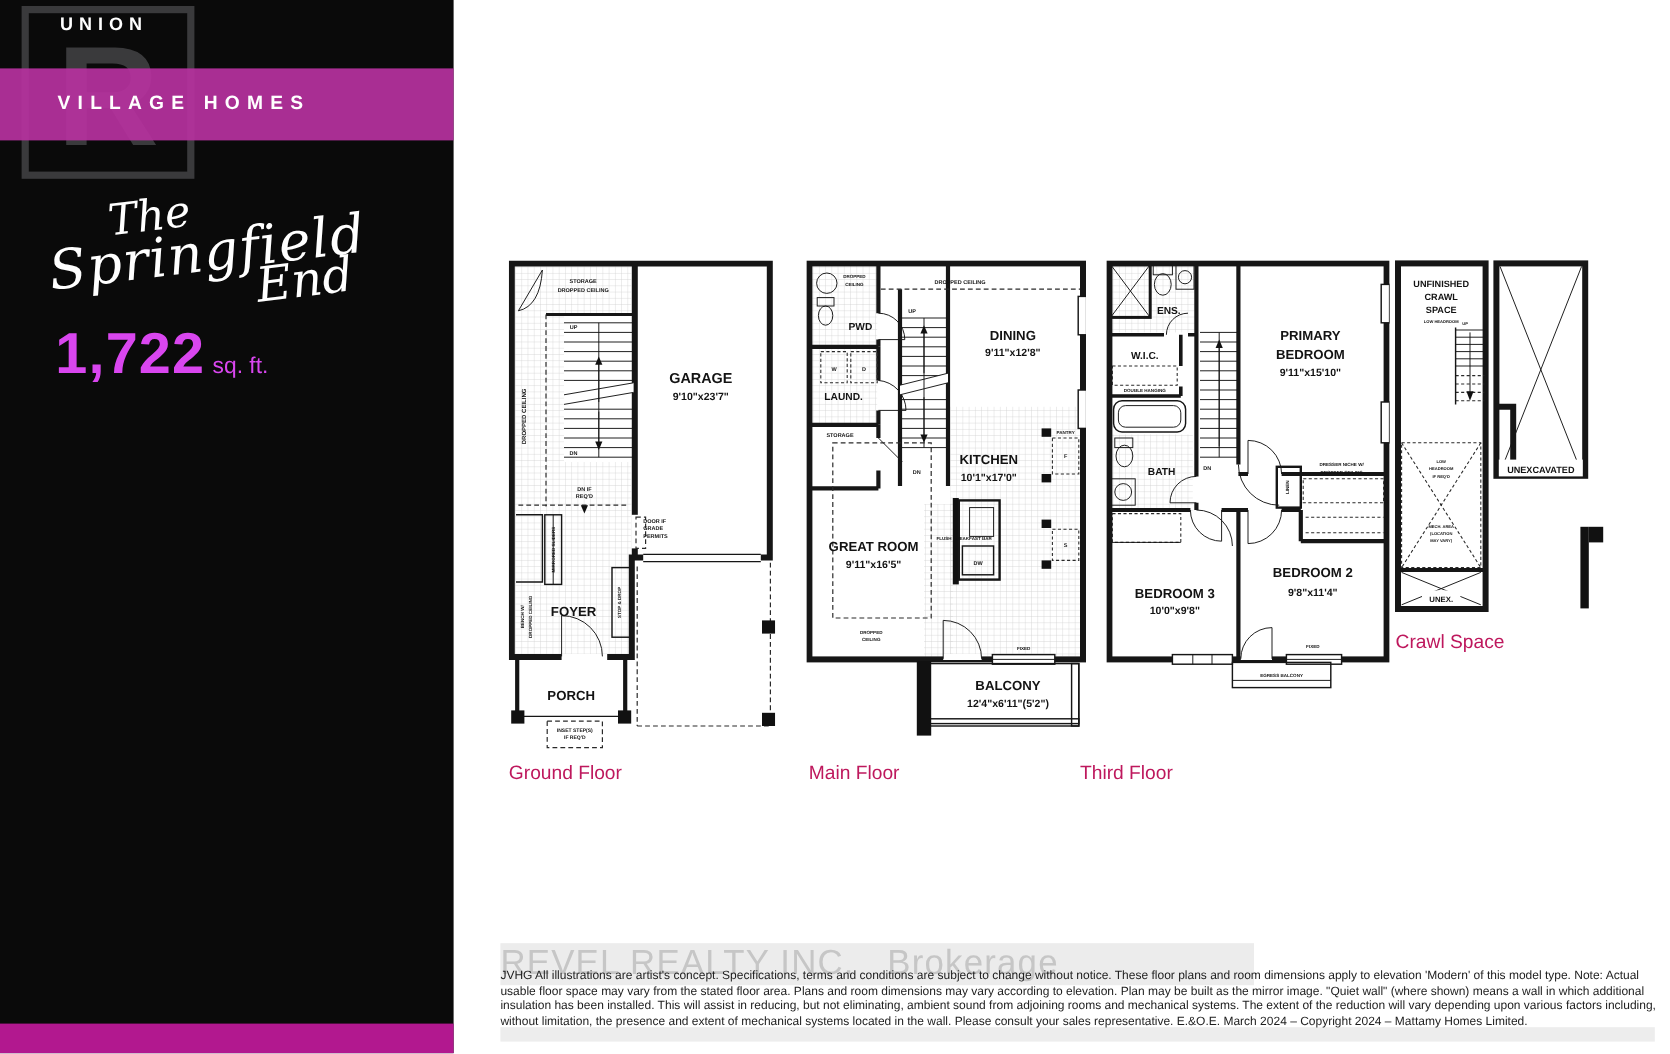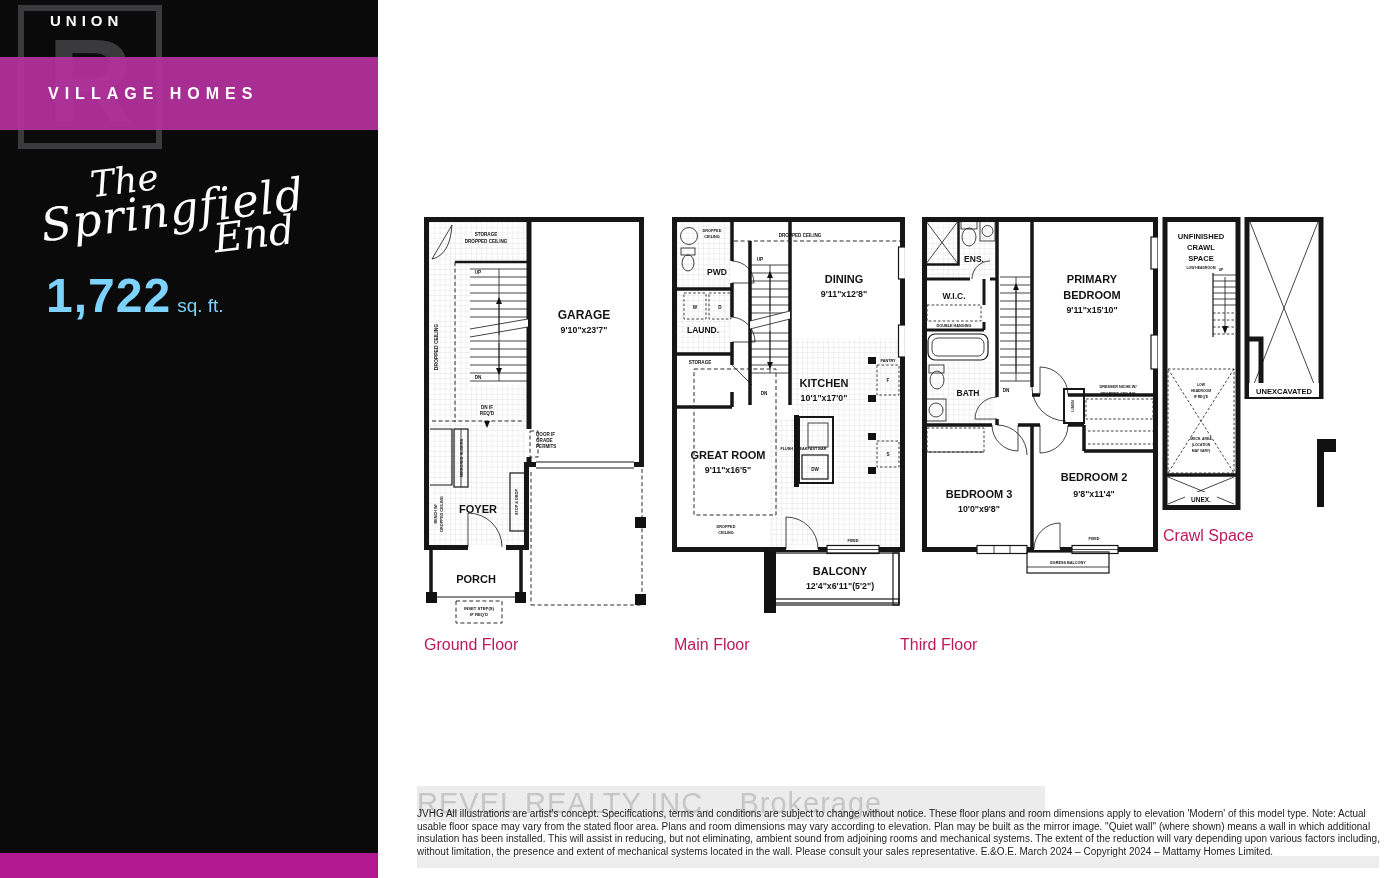--- a/index.html
+++ b/index.html
@@ -6,29 +6,29 @@
   #canvas{position:relative;width:1392px;height:878px;background:#ffffff;overflow:hidden;
           font-family:"Liberation Sans",sans-serif;}
   
   .sidebar{position:absolute;left:0;top:0;width:378px;height:878px;background:#0a0a0a;}
   .rlogo{position:absolute;left:18px;top:5px;width:132px;height:132px;border:6px solid #3a3a3c;
          display:flex;align-items:center;justify-content:center;}
   .rletter{font-size:118px;font-weight:bold;color:#3a3a3c;line-height:1;transform:translateY(4px);}
   .rword{position:absolute;left:5px;top:147px;font-size:31px;font-weight:bold;color:#3a3a3c;letter-spacing:2px;}
   .rword sup{font-size:12px;}
   .union{position:absolute;left:50px;top:12px;color:#fff;font-size:15px;font-weight:bold;letter-spacing:5px;z-index:3;}
-  .band{position:absolute;left:0;top:57px;width:378px;height:73px;background:rgba(183,50,160,0.92);z-index:2;
+  .band{position:absolute;left:0;top:57px;width:378px;height:60px;background:rgba(183,50,160,0.92);z-index:2;
         display:flex;align-items:center;}
   .band span{margin-left:48px;color:#fff;font-size:16px;font-weight:bold;letter-spacing:6px;}
   .script{position:absolute;left:28px;top:152px;width:330px;color:#fff;z-index:3;
           font-family:"DejaVu Serif",serif;font-style:italic;transform:rotate(-7deg);}
   .script .l1{font-size:36px;margin-left:66px;}
   .script .l2{font-size:45px;margin-top:-12px;margin-left:12px;letter-spacing:1px;}
   .script .l3{font-size:40px;margin-top:-16px;margin-left:182px;}
-  .sqft{position:absolute;left:46px;top:268px;color:#7dd3fc;z-index:3;}
+  .sqft{position:absolute;left:46px;top:268px;color:#d946ef;z-index:3;}
   .sqft .num{font-size:48px;font-weight:bold;letter-spacing:1px;}
   .sqft .unit{font-size:19px;margin-left:6px;}
   .strip{position:absolute;left:0;top:853px;width:378px;height:25px;background:#b2188f;}
   
   .hdr{position:absolute;left:417px;top:42px;font-size:15.5px;line-height:19.5px;color:#3f4650;}
   .fpcap{position:absolute;font-size:16px;color:#be185d;}
   .wm{position:absolute;left:417px;top:786px;width:628px;height:35px;background:#ececec;z-index:0;
       color:#c6c6c6;font-size:29px;line-height:35px;letter-spacing:1px;white-space:pre;}
   .wm2{position:absolute;left:417px;top:856px;width:962px;height:12px;background:#ededed;z-index:0;}
   .disc{position:absolute;left:417px;top:808px;width:963px;font-size:10px;line-height:12.7px;color:#1c1c1c;z-index:1;}

